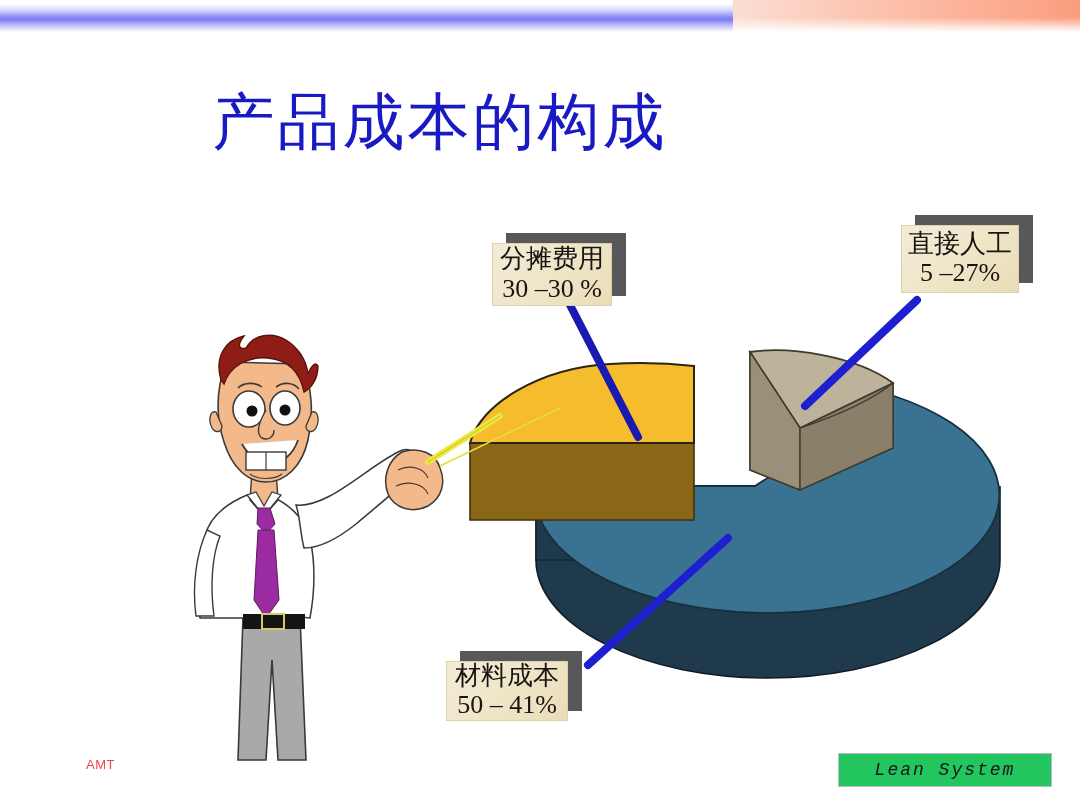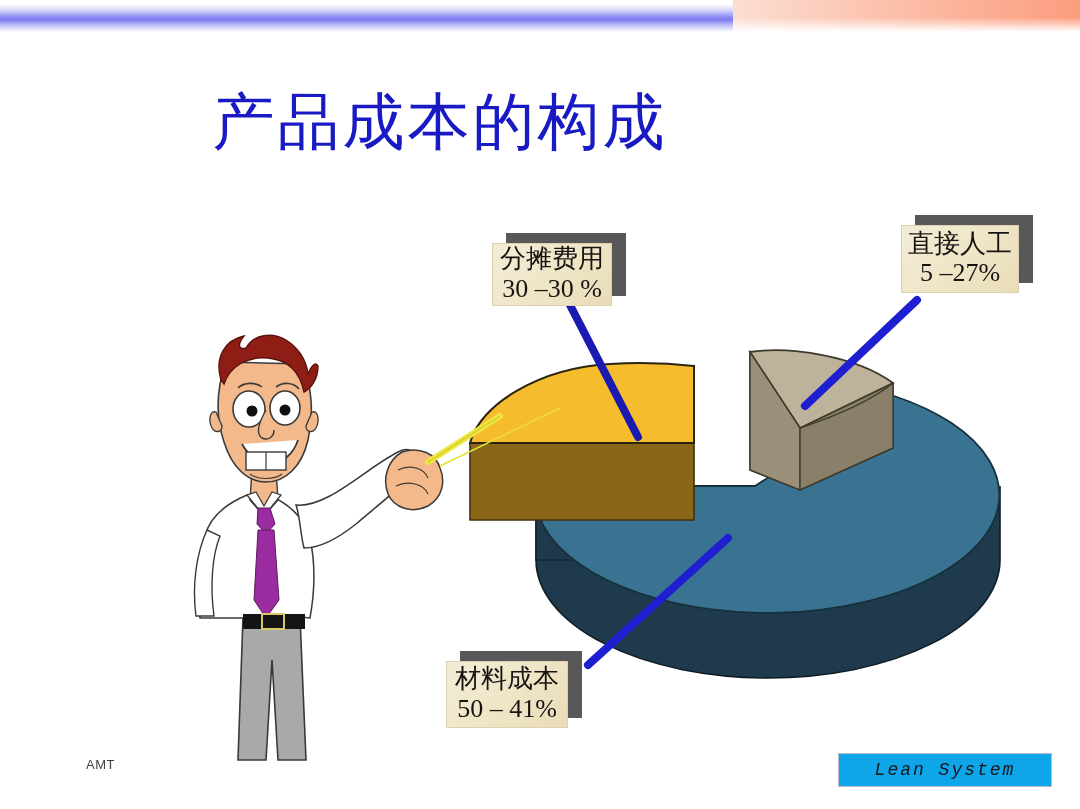--- a/index.html
+++ b/index.html
@@ -80,35 +80,35 @@
   }
   .callout .line1 {
     font-size: 26px; line-height: 1.12; white-space: nowrap;
   }
   .callout .line2 {
     font-size: 26px; line-height: 1.12; white-space: nowrap;
   }
 
   #callout-overhead { left: 492px; top: 243px; width: 120px; height: 63px; }
   #callout-labor    { left: 873px; top: 225px; width: 118px; height: 68px; margin-left: 28px; }
-  #callout-material { left: 446px; top: 661px; width: 122px; height: 67px; border-radius: 30px; }
+  #callout-material { left: 446px; top: 661px; width: 122px; height: 60px; border-radius: 30px; }
 
   
   #footer-amt {
     position: absolute; left: 86px; top: 757px;
     font-family: "Liberation Sans", sans-serif;
     font-size: 13px;
-    color: #404040;
+    color: #ef4444;
     letter-spacing: 0.5px;
   }
   #footer-brand {
     position: absolute; left: 838px; top: 753px;
     width: 212px; height: 32px;
     border: 1px solid #b9b9c8;
-    background: #0ea5e9;
+    background: #22c55e;
     display: flex; align-items: center; justify-content: center;
   }
   #footer-brand span {
     font-family: "Liberation Mono", "DejaVu Sans Mono", monospace;
     font-style: italic;
     font-size: 18px;
     letter-spacing: 2px;
     color: #17161a;
   }
 </style>

